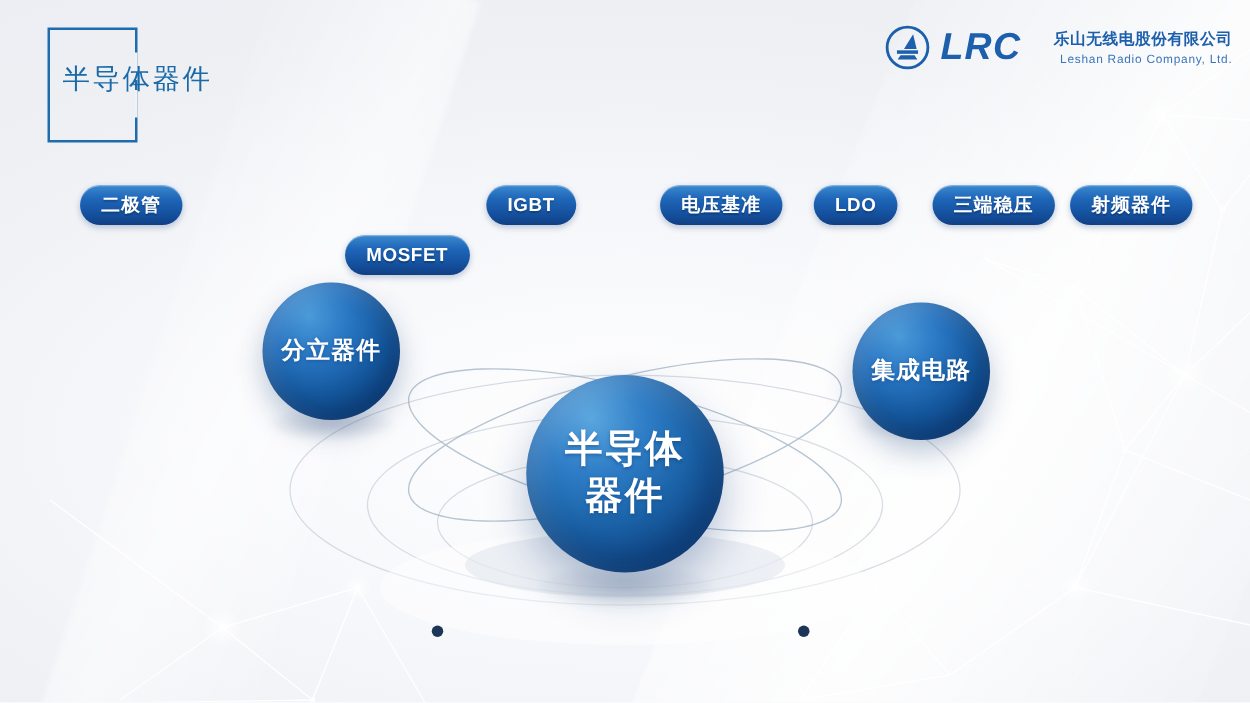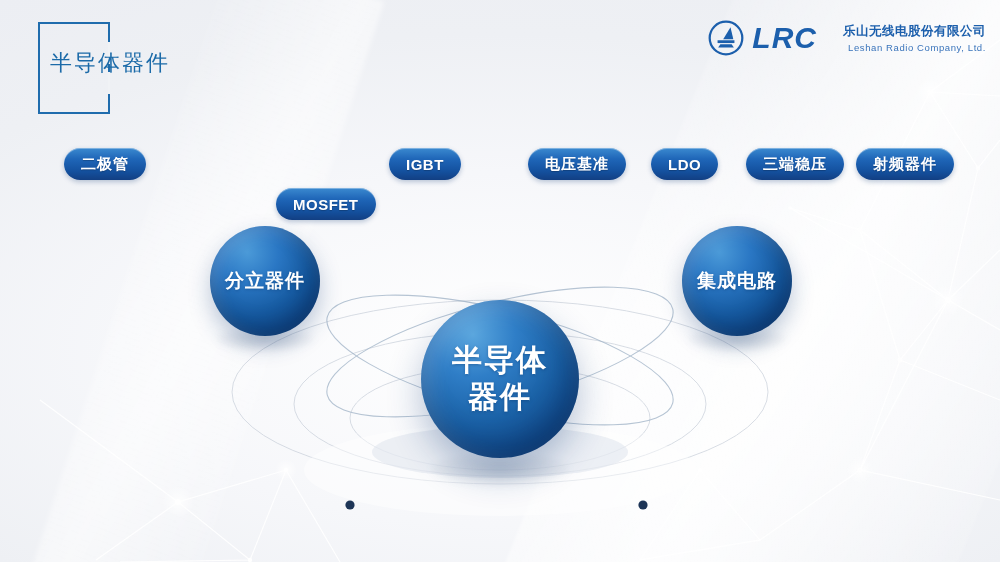--- a/index.html
+++ b/index.html
@@ -296,21 +296,21 @@
 
   <div class="pill" style="left:528px; top:148px;">电压基准</div>
   <div class="pill latin" style="left:651px; top:148px;">LDO</div>
   <div class="pill" style="left:746px; top:148px;">三端稳压</div>
   <div class="pill" style="left:856px; top:148px;">射频器件</div>
 
   <div class="sphere-shadow" style="left:215px; top:326px; width:100px; height:26px;"></div>
   <div class="sphere sphere-mid" style="left:210px; top:226px;">分立器件</div>
 
   <div class="sphere-shadow" style="left:687px; top:326px; width:100px; height:26px;"></div>
-  <div class="sphere sphere-mid" style="left:682px; top:226px;font-family:Liberation Serif, serif;">集成电路</div>
+  <div class="sphere sphere-mid" style="left:682px; top:242px;font-family:Liberation Serif, serif;">集成电路</div>
 
   <div class="sphere-shadow" style="left:430px; top:452px; width:140px; height:34px;"></div>
   <div class="sphere sphere-main" style="left:421px; top:300px;">
     <div>
       <div>半导体</div>
       <div>器件</div>
     </div>
   </div>
 
 </div>

